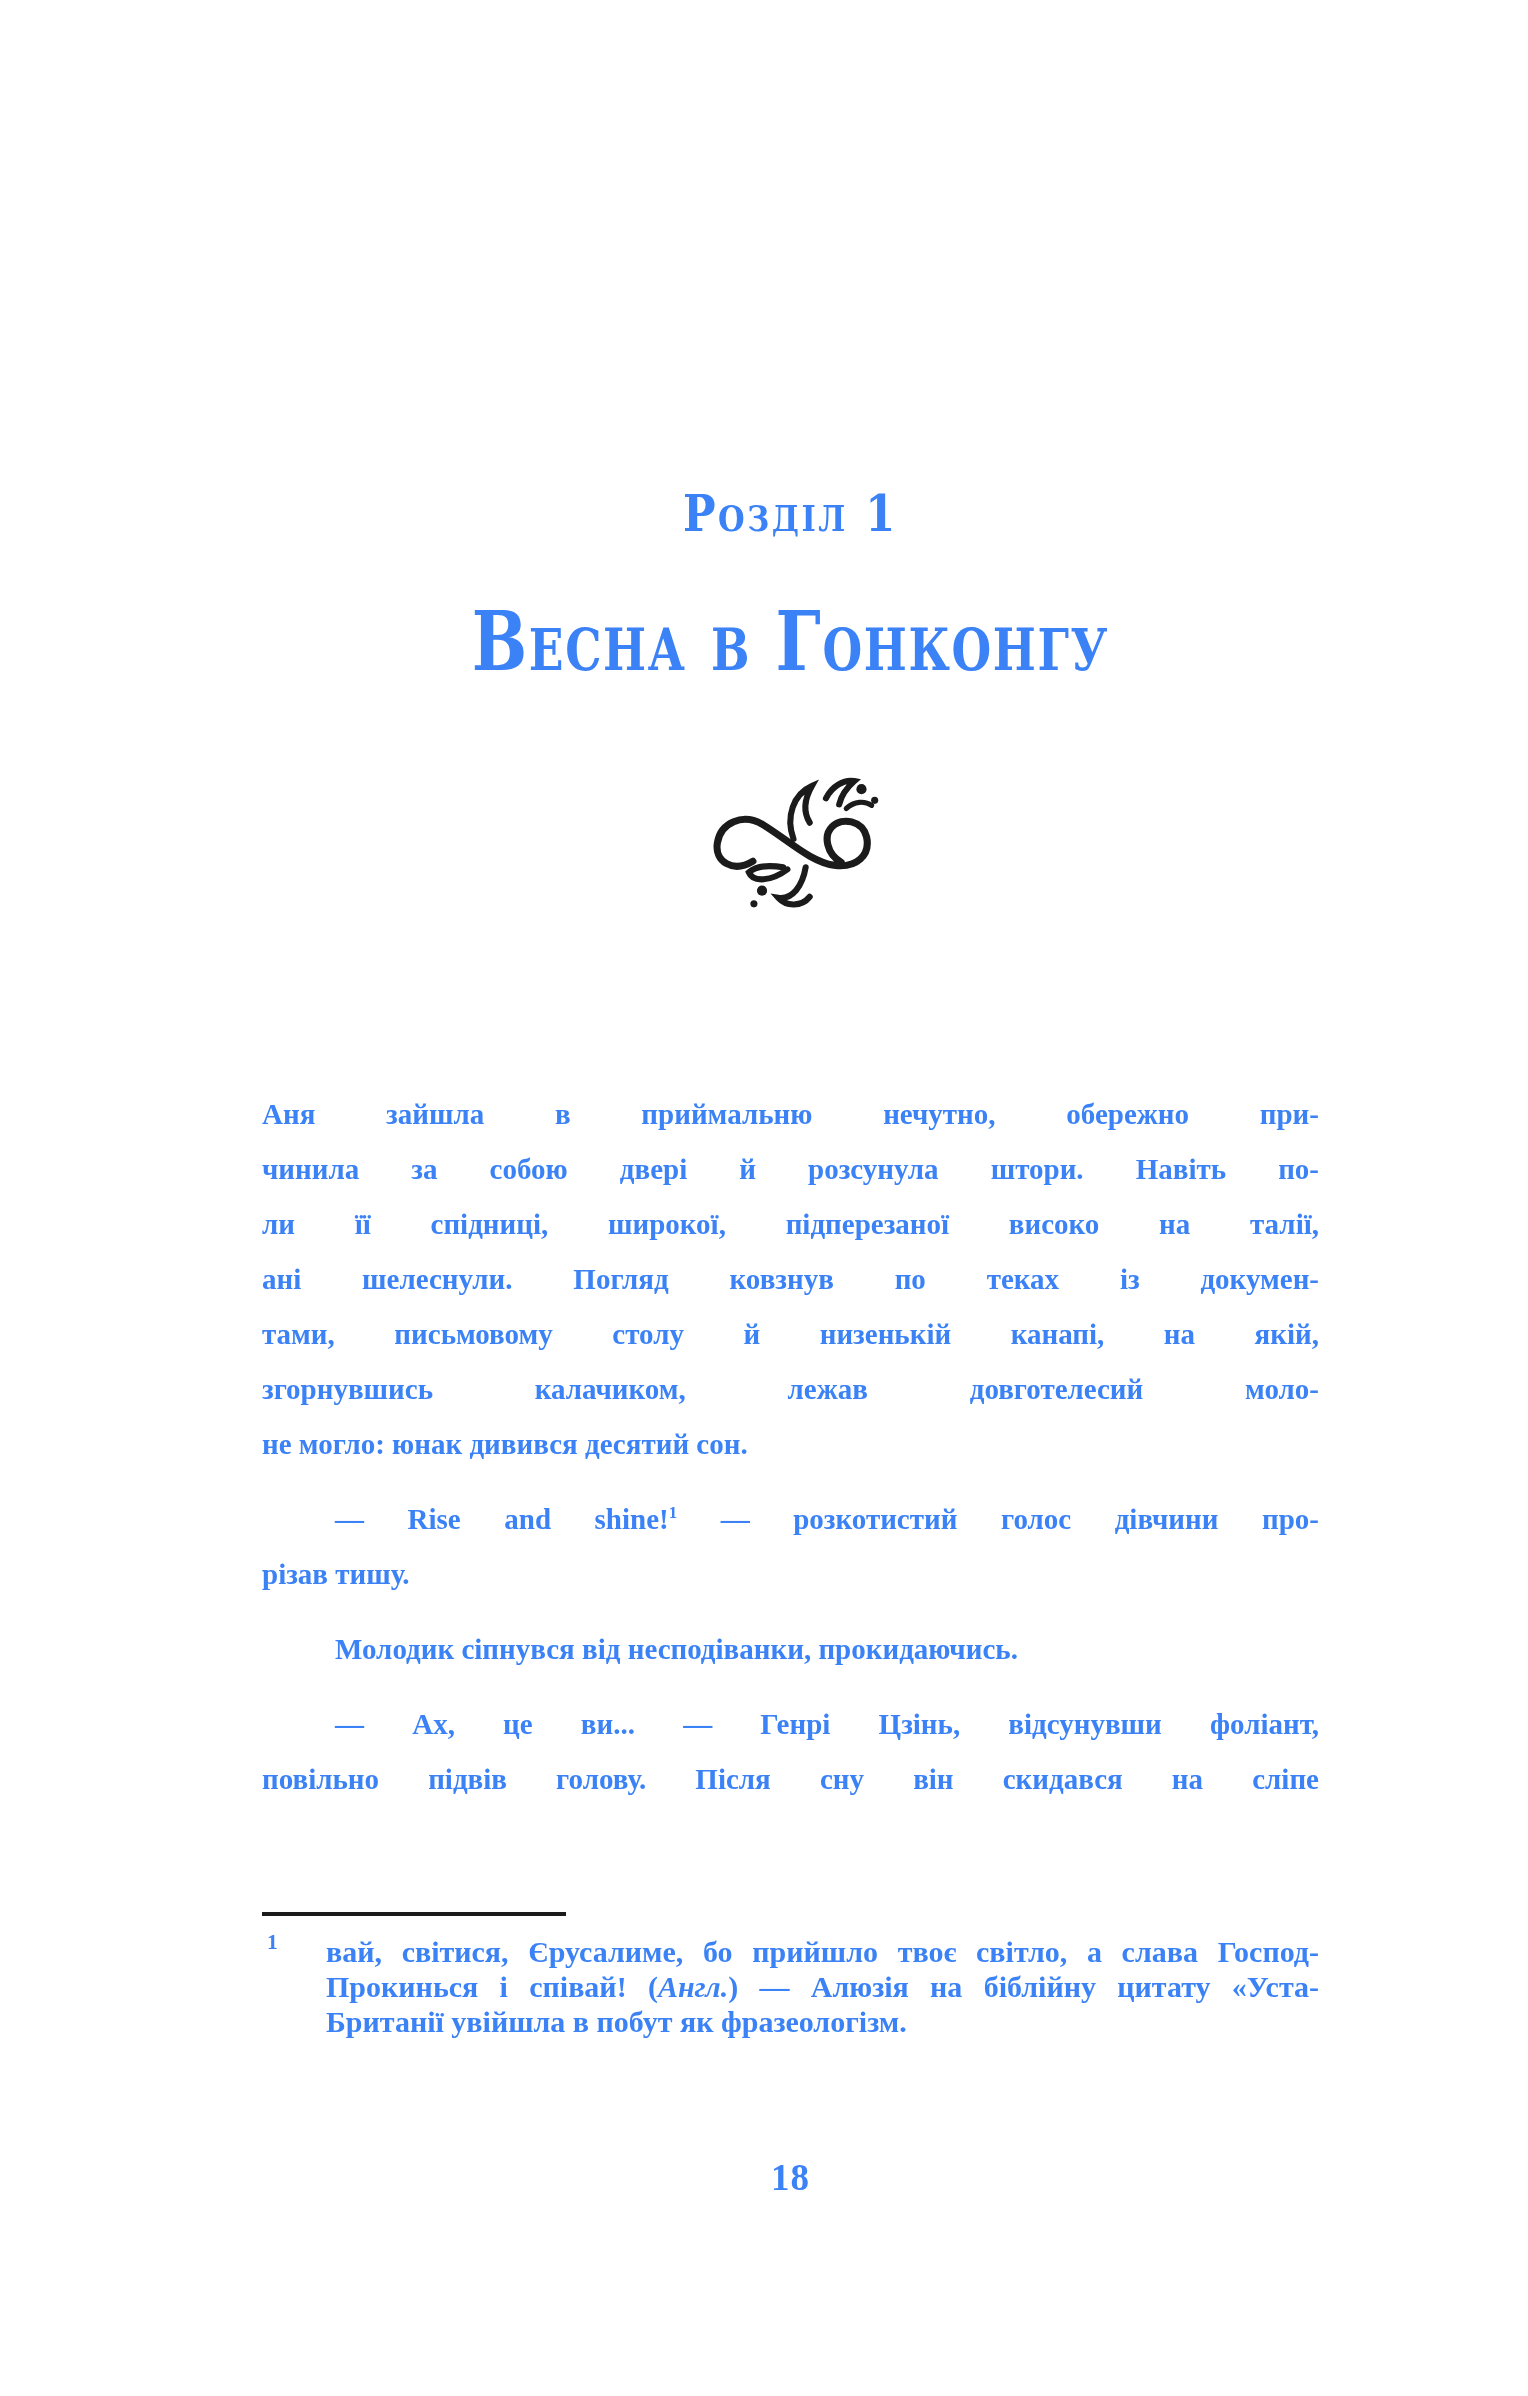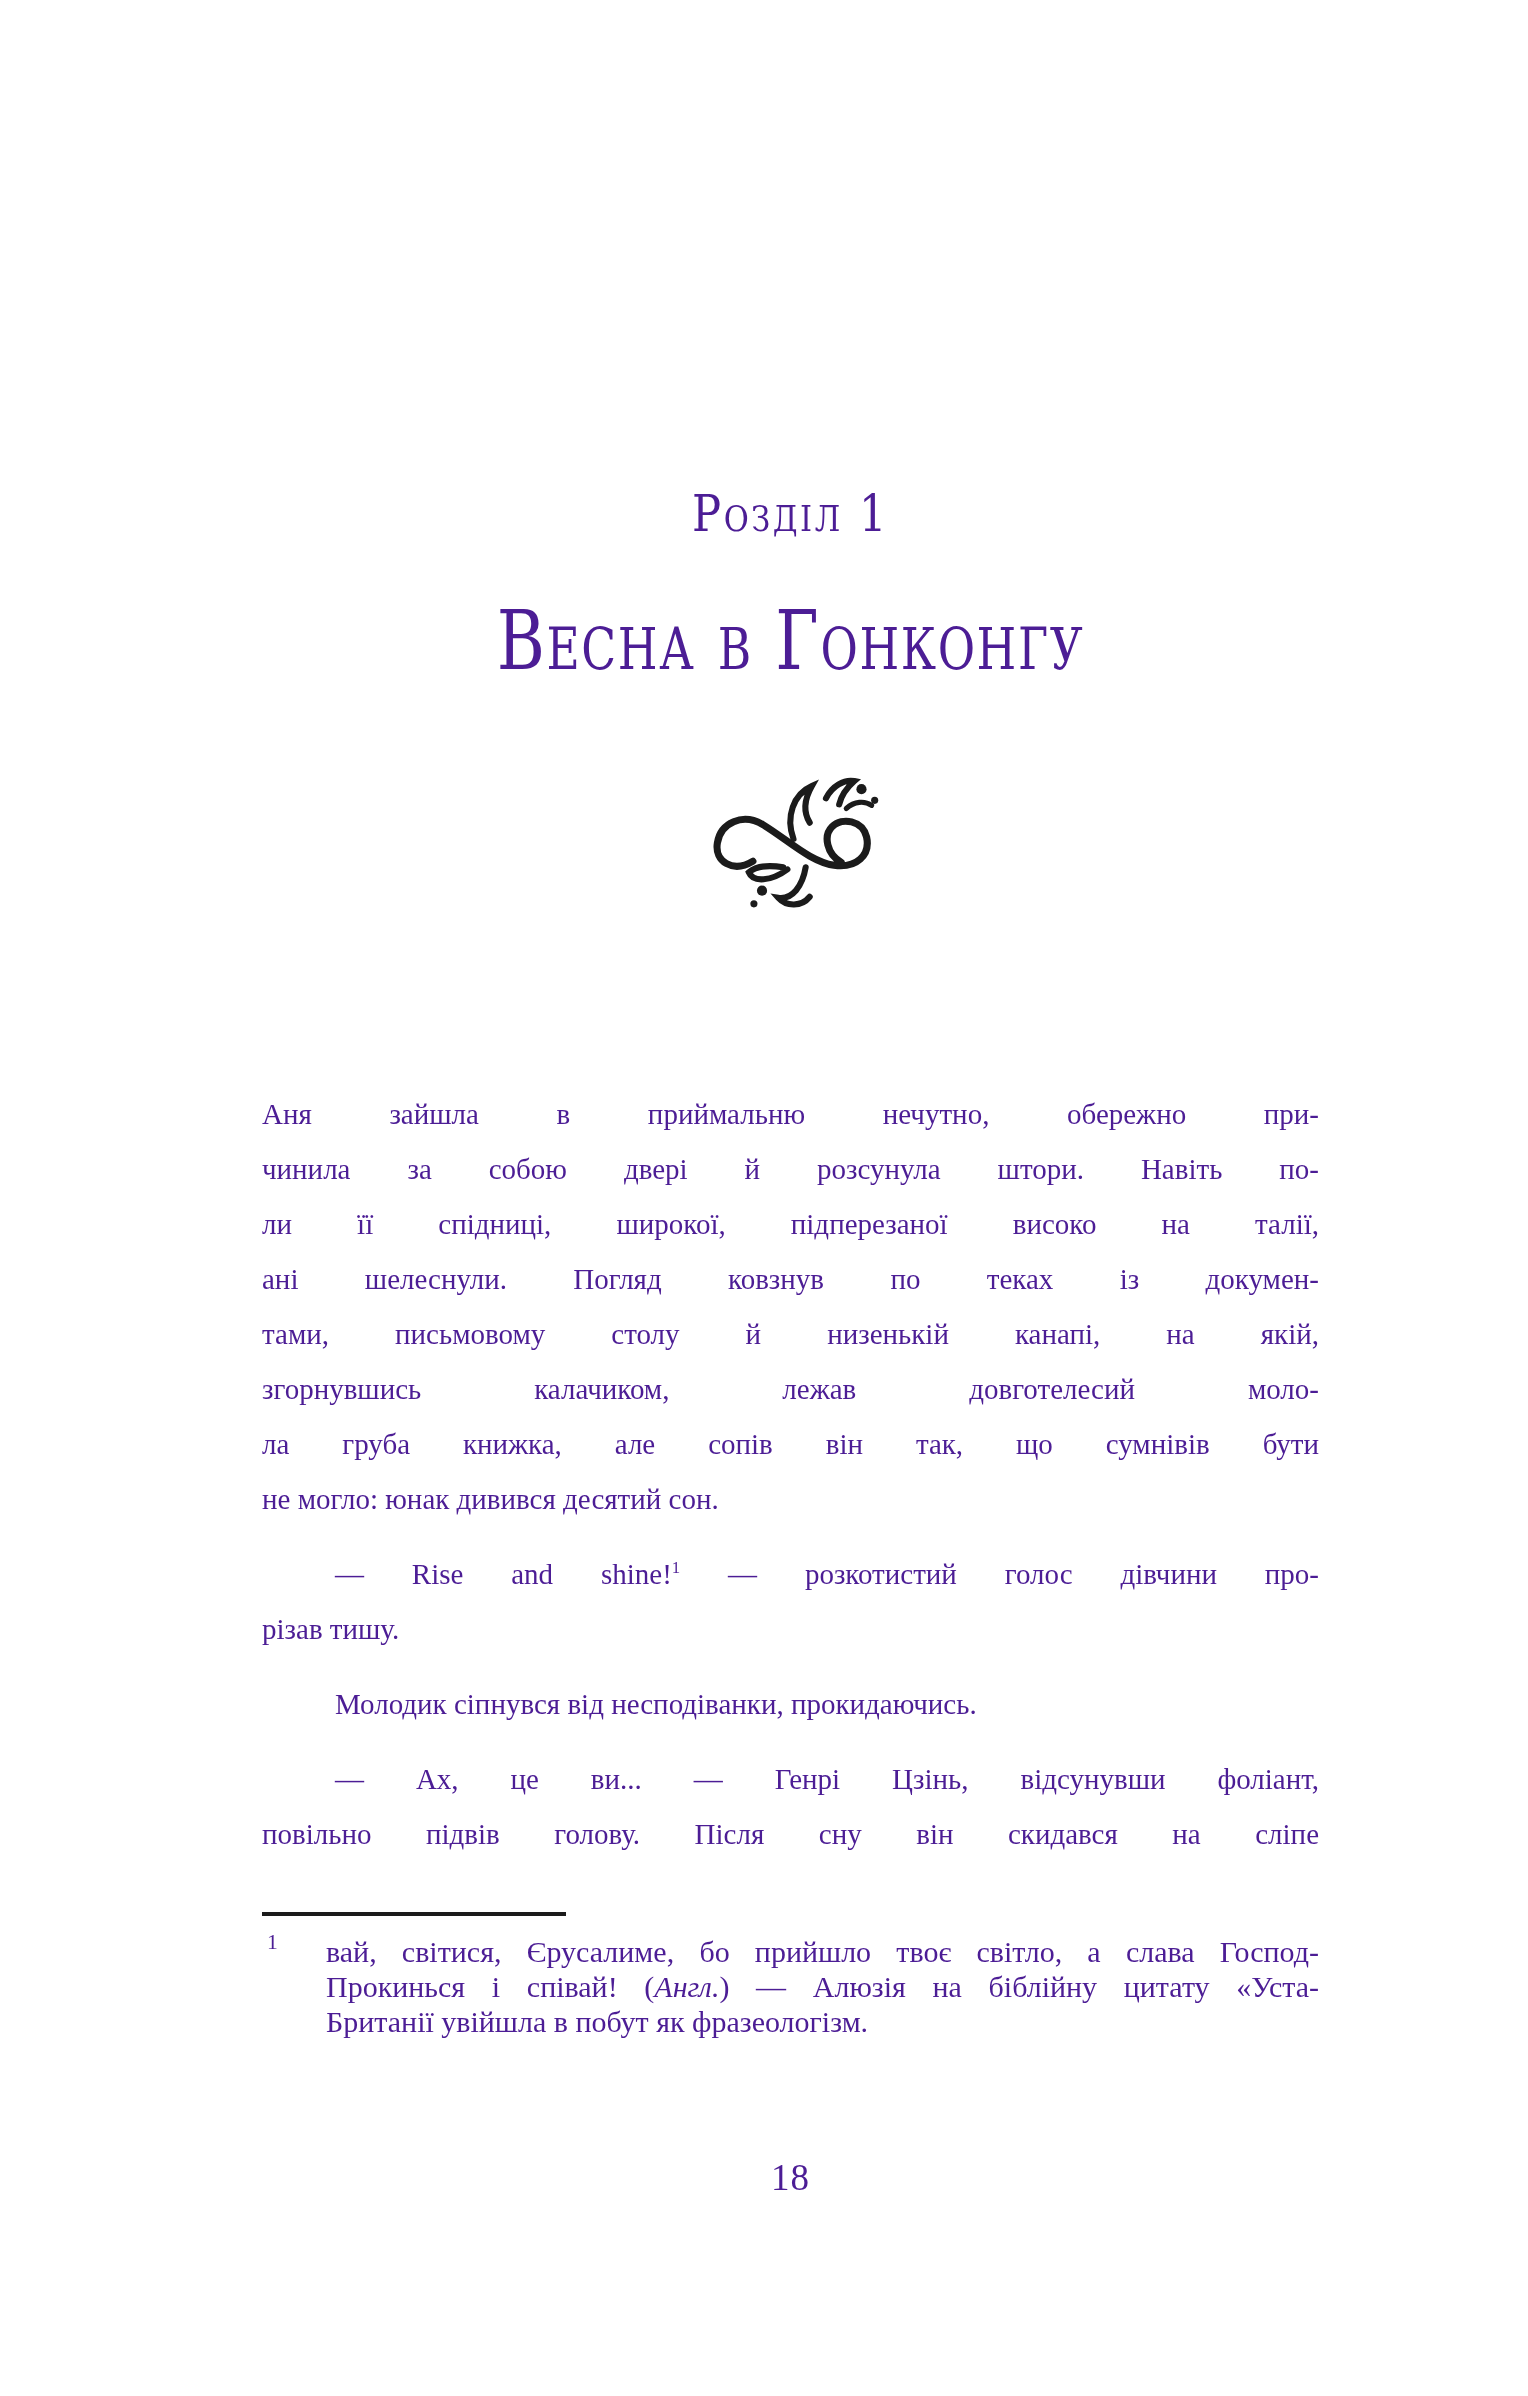--- a/index.html
+++ b/index.html
@@ -2,22 +2,23 @@
 <html lang="uk"><head>
 <meta charset="utf-8">
 <style>
   html,body{margin:0;padding:0;}
   body{background:#e8e8e8;}
   .page{
     position:relative;
     width:1528px;height:2396px;
     background:#ffffff;
     overflow:hidden;
-    color:#4c1d95;
+    color:#3b82f6;
     font-family:"Liberation Serif", serif;
+    font-weight:bold;
   }
   
   .chapter-heading{
     position:absolute;
     left:262px;top:484px;width:1057px;
     text-align:center;
     font-family:"DejaVu Serif", serif;
     font-variant:small-caps;
     font-size:51px;line-height:59px;
     letter-spacing:2.9px;
@@ -107,21 +108,20 @@
   </div>
 
   <div class="body-text">
       <div>
         <div class="line"><span>Аня зайшла в приймальню нечутно, обережно при-</span></div>
         <div class="line"><span>чинила за собою двері й розсунула штори. Навіть по-</span></div>
         <div class="line"><span>ли її спідниці, широкої, підперезаної високо на талії,</span></div>
         <div class="line"><span>ані шелеснули. Погляд ковзнув по теках із докумен-</span></div>
         <div class="line"><span>тами, письмовому столу й низенькій канапі, на якій,</span></div>
         <div class="line"><span>згорнувшись калачиком, лежав довготелесий моло-</span></div>
-        <div class="line"><span>ла груба книжка, але сопів він так, що сумнівів бути</span></div>
         <div class="line end"><span>не могло: юнак дивився десятий сон.</span></div>
       </div>
       <div>
         <div class="line indent"><span>— Rise and shine!</span><sup>1</sup><span> — розкотистий голос дівчини про-</span></div>
         <div class="line end"><span>різав тишу.</span></div>
       </div>
       <div>
         <div class="line end indent"><span>Молодик сіпнувся від несподіванки, прокидаючись.</span></div>
       </div>
       <div>

